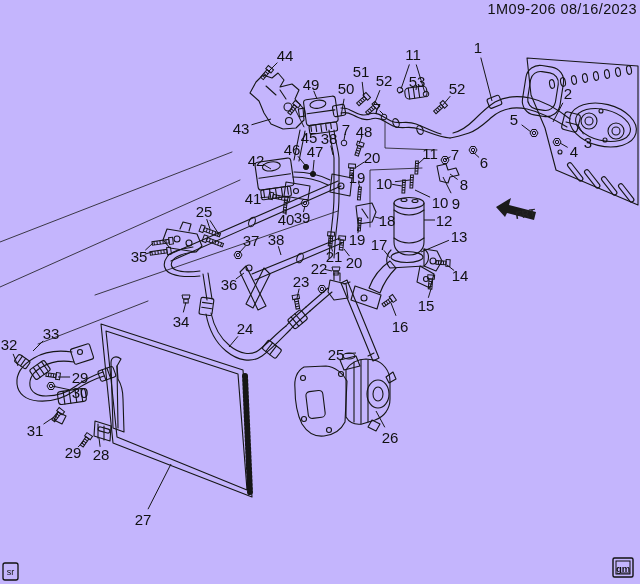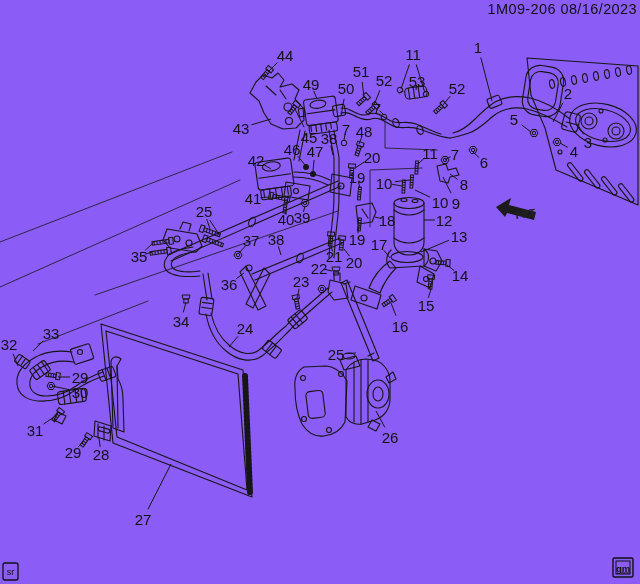--- a/index.html
+++ b/index.html
@@ -1,16 +1,16 @@
 <!DOCTYPE html>
 <html><head>
 <meta charset="utf-8">
 <style>
   html,body{margin:0;padding:0;background:#fff;}
-  .stage{position:relative;width:640px;height:584px;background:#8b5cf6;overflow:hidden;
+  .stage{position:relative;width:640px;height:584px;background:#c4b5fd;overflow:hidden;
          font-family:"Liberation Sans",sans-serif;}
   svg{position:absolute;left:0;top:0;}
   .art{stroke:#161616;fill:none;stroke-width:1.1;stroke-linecap:round;stroke-linejoin:round;}
   .thin{stroke-width:0.8;}
   .callout-label{font-family:"Liberation Sans",sans-serif;font-size:15px;fill:#111;}
   .hdr{font-family:"Liberation Sans",sans-serif;font-size:14.5px;fill:#111;letter-spacing:.4px;}
   .frt{font-family:"Liberation Sans",sans-serif;font-size:10.5px;font-weight:700;fill:#222;}
   .tag{font-family:"Liberation Sans",sans-serif;font-size:9px;fill:#111;}
   .gmtag{font-family:"Liberation Sans",sans-serif;font-size:9.5px;font-weight:700;fill:#111;text-decoration:underline;}
 </style>

